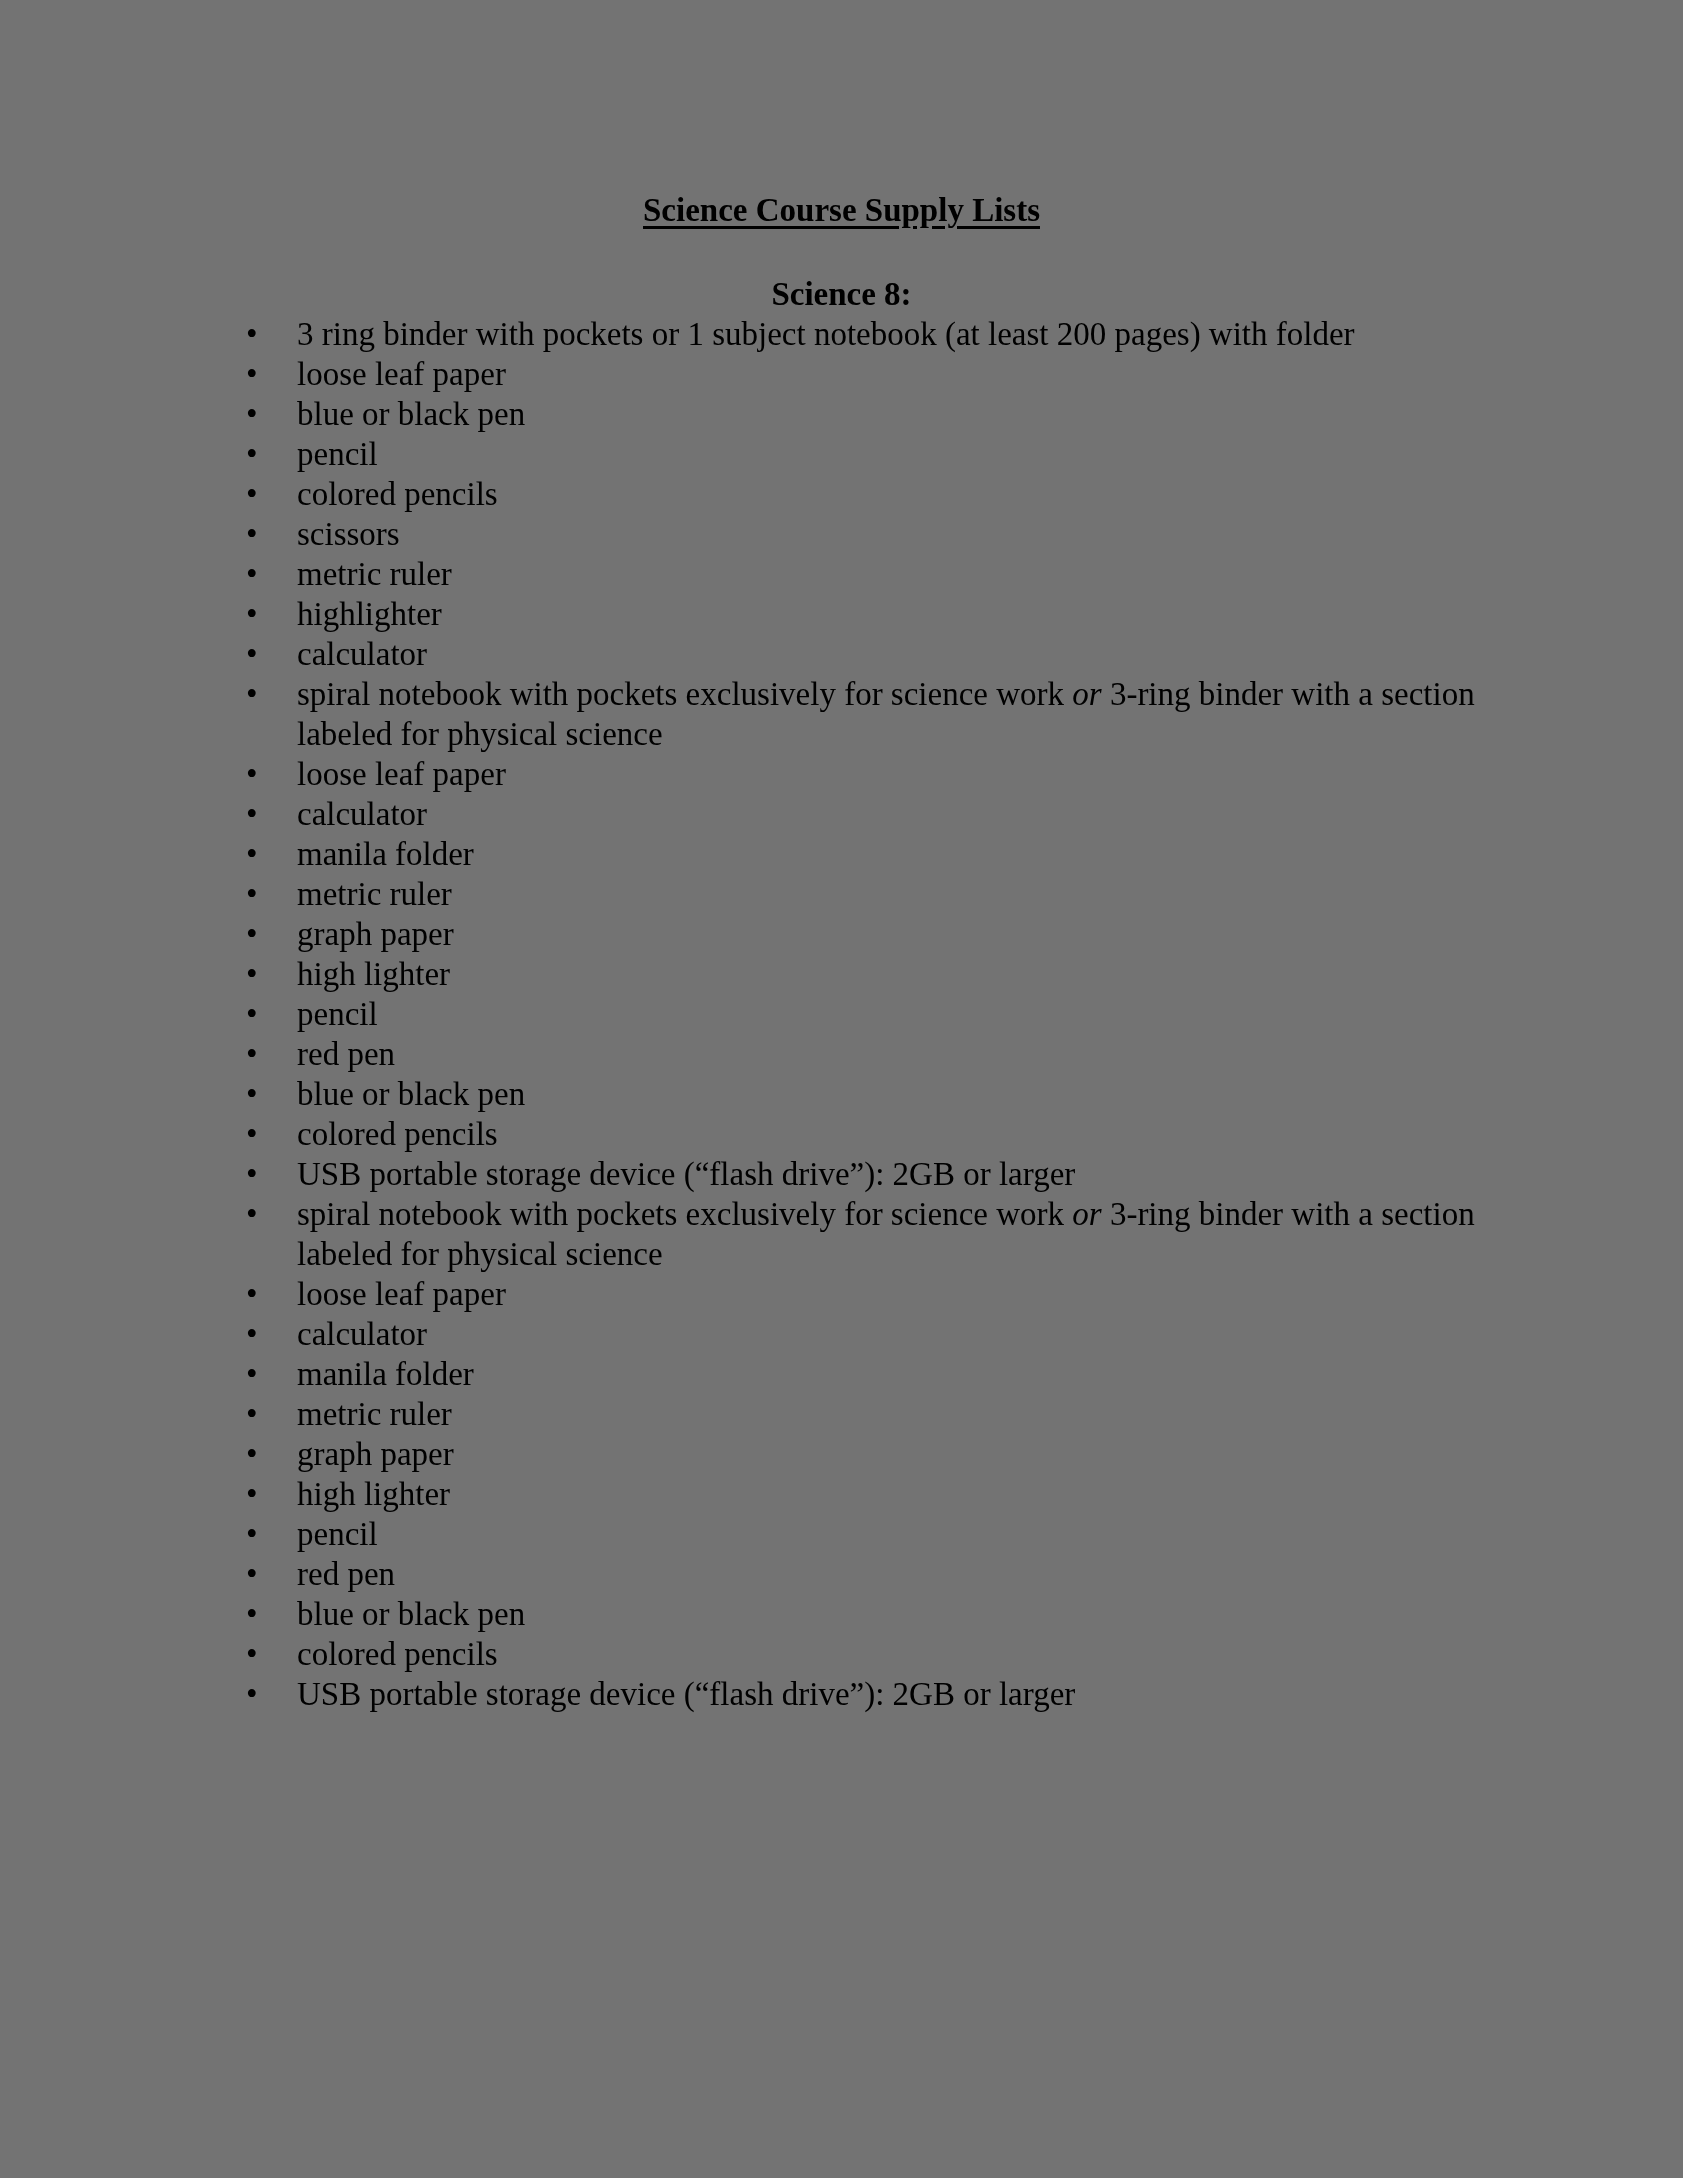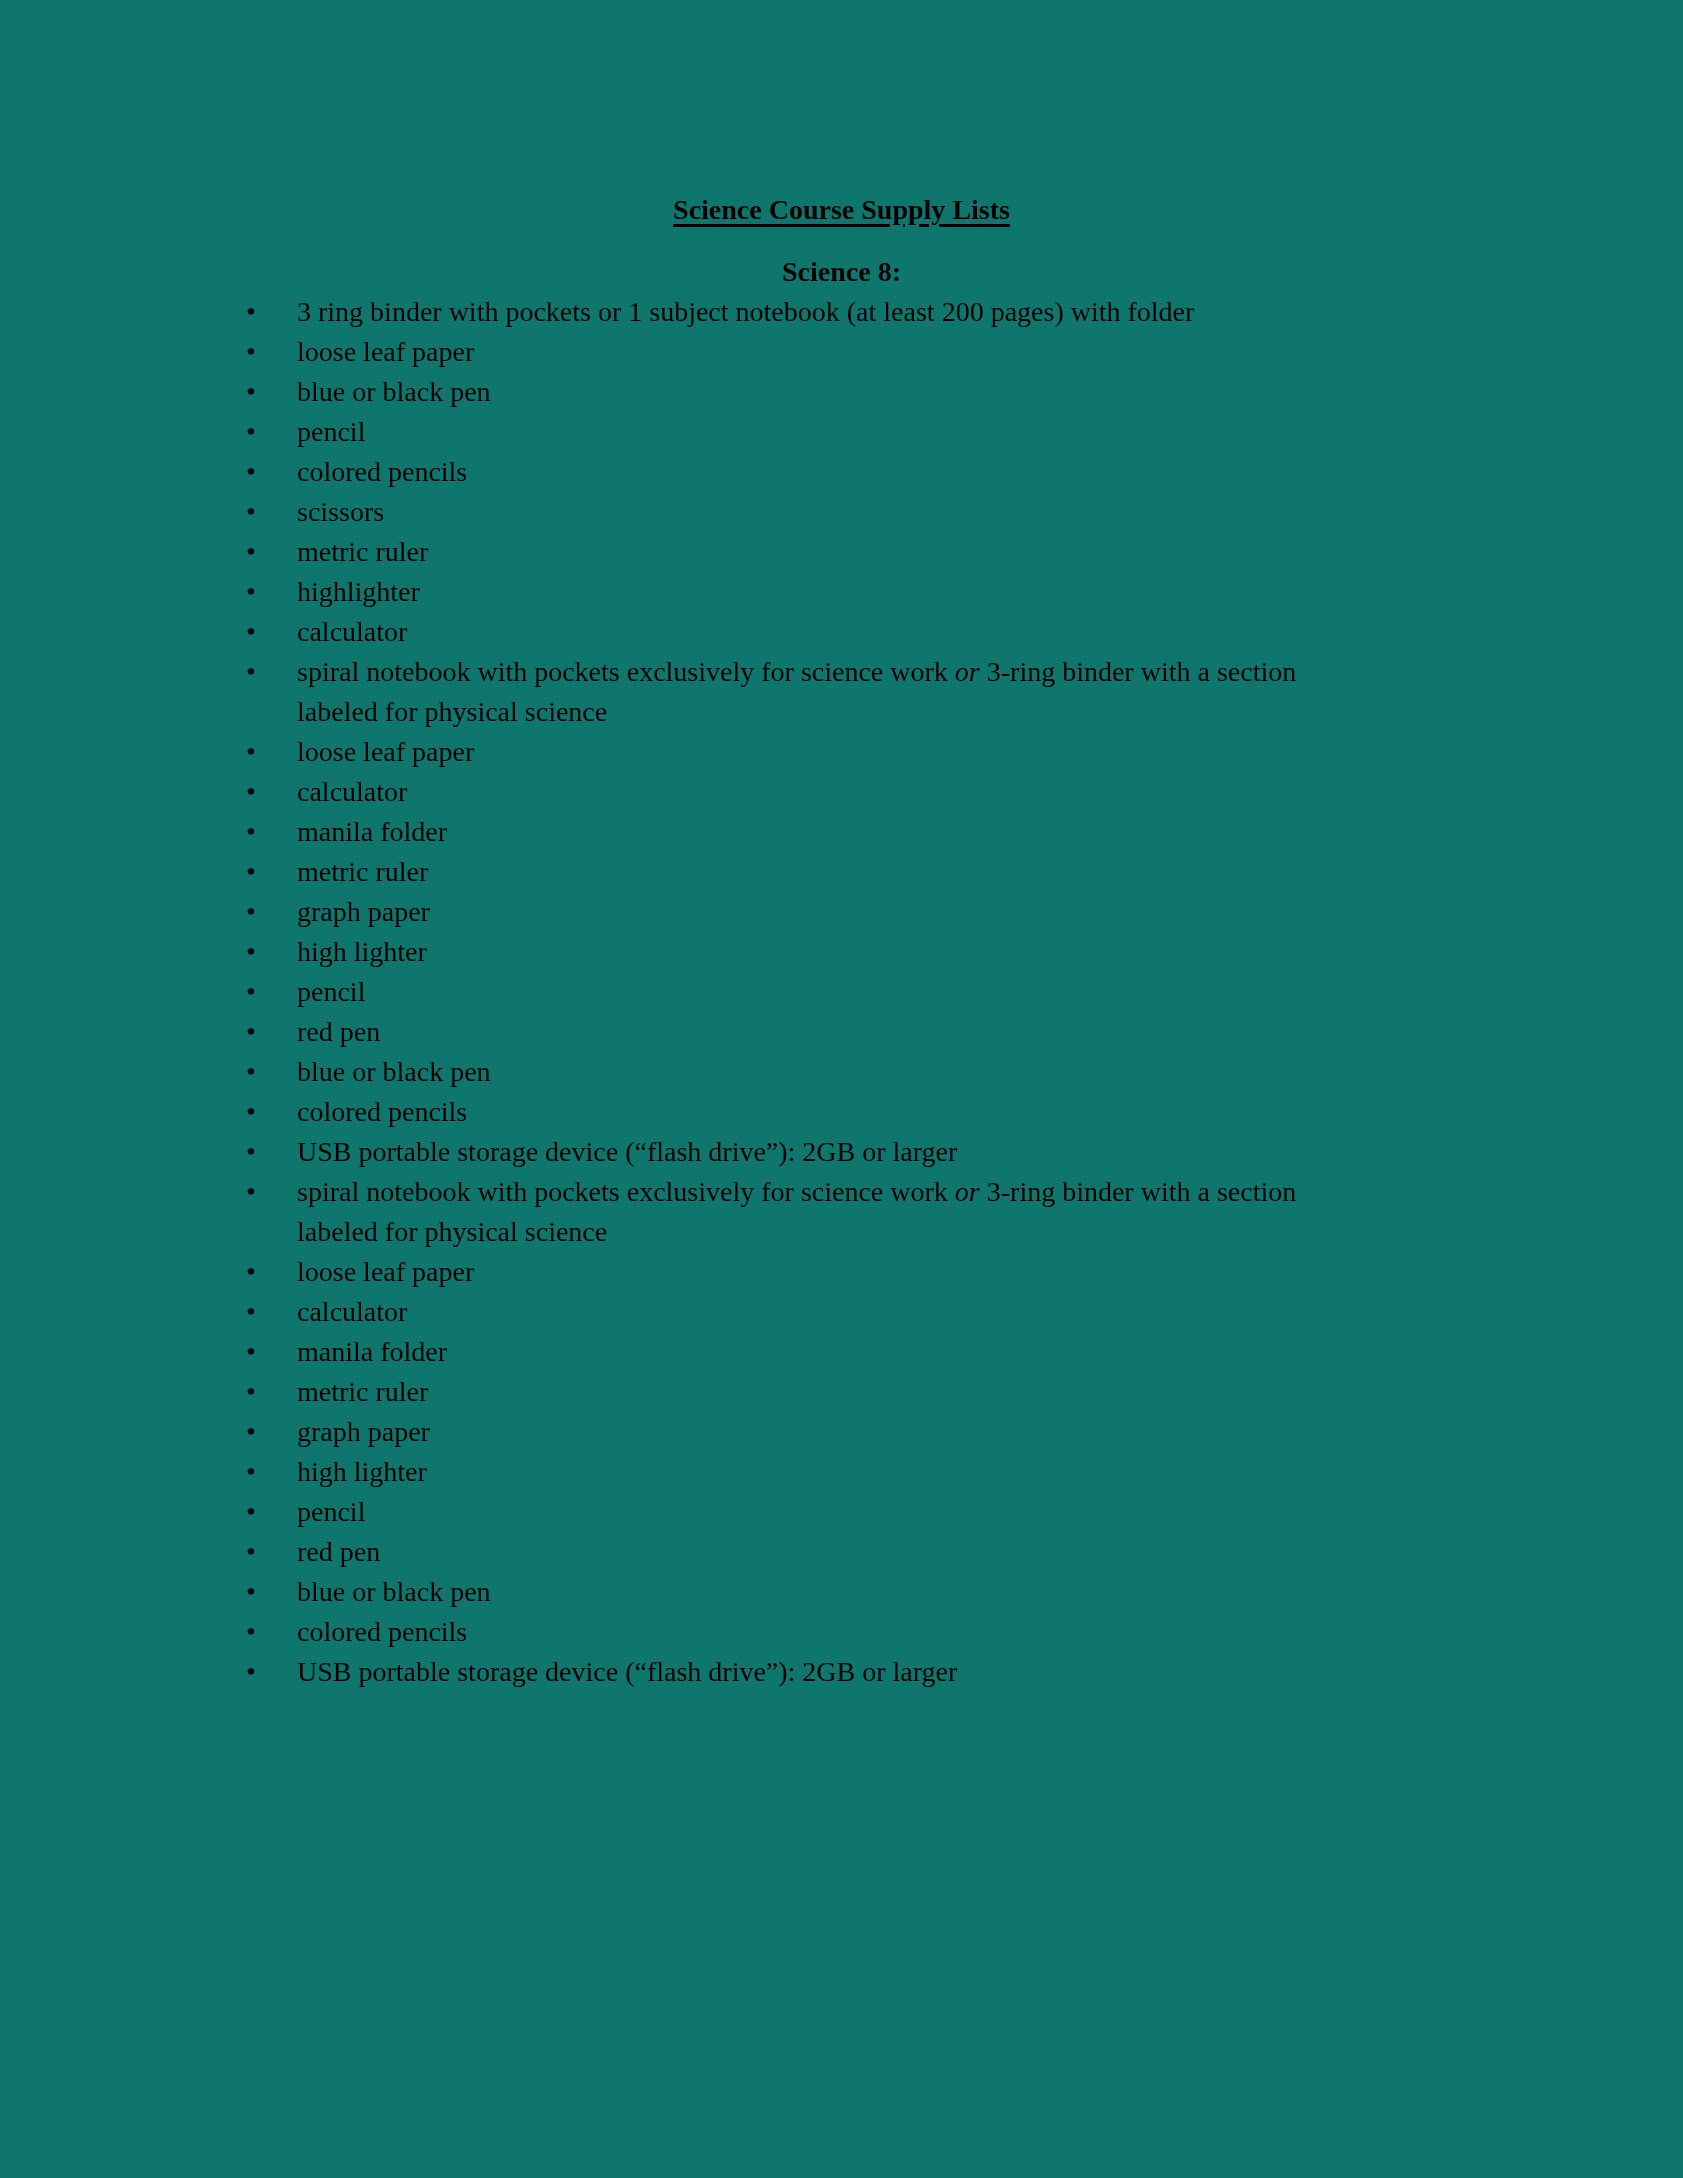--- a/index.html
+++ b/index.html
@@ -4,40 +4,40 @@
 <style>
   html, body {
     margin: 0;
     padding: 0;
     background: #ffffff;
   }
   .page {
     position: relative;
     width: 1683px;
     height: 2178px;
-    background: #0f766e;
+    background: #737373;
     color: #000000;
     font-family: "Liberation Serif", "DejaVu Serif", serif;
-    font-size: 28px;
+    font-size: 33px;
     line-height: 40px;
     box-sizing: border-box;
     padding: 190px 198px 0 198px;
     overflow: hidden;
   }
   .doc-title {
     text-align: center;
     font-weight: bold;
   }
   .doc-title .u {
     text-decoration: underline;
     text-decoration-thickness: 3px;
     text-underline-offset: 5px;
   }
   .section-heading {
-    margin-top: 22px;
+    margin-top: 44px;
     text-align: center;
     font-weight: bold;
   }
   ul.supply-list {
     margin: 0;
     padding: 0;
     list-style: none;
   }
   li.supply-item {
     position: relative;

